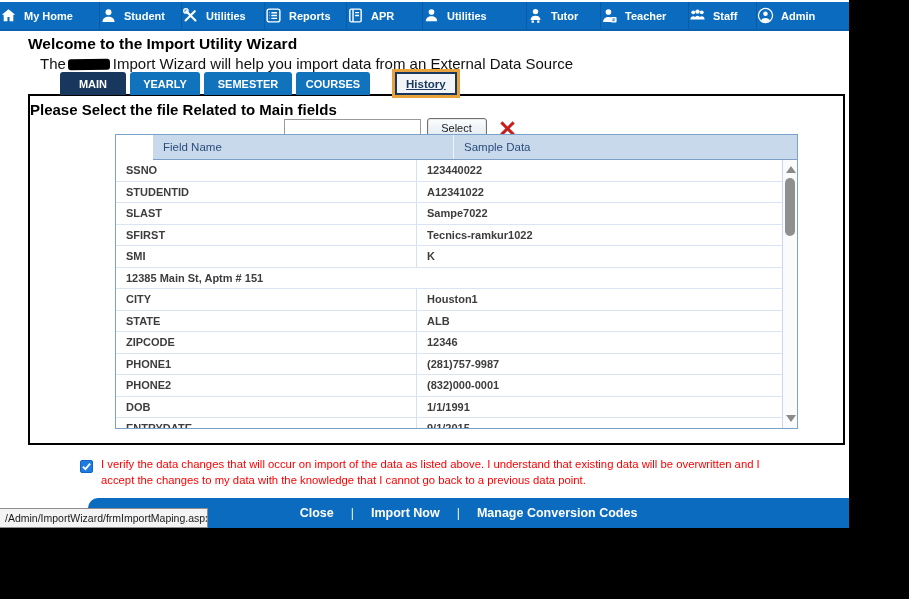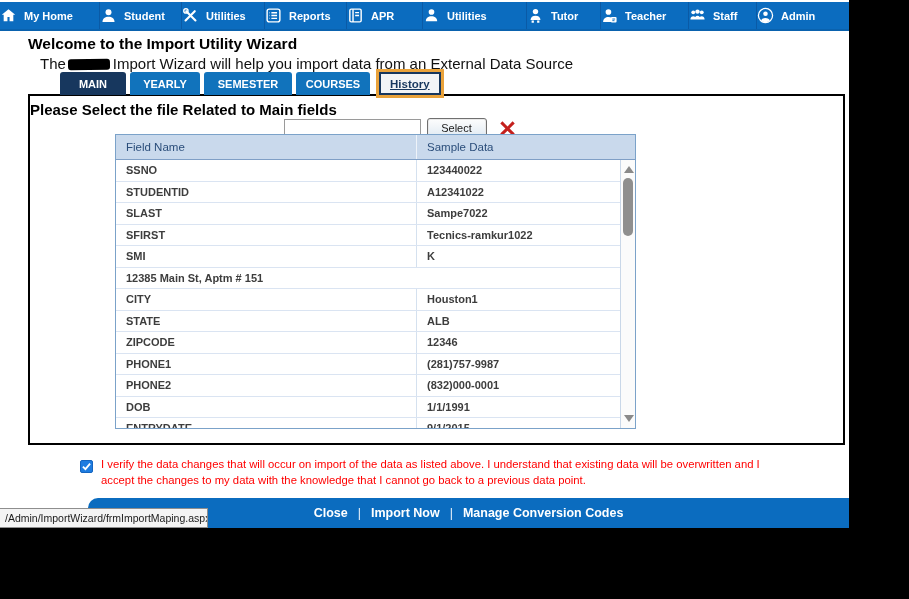--- a/index.html
+++ b/index.html
@@ -36,21 +36,21 @@
   
   .tabs { position:absolute; left:60px; top:72px; height:23px; display:flex; gap:4px; z-index:3; }
   .tab {
     height:23px; color:#fff; font-size:11px; font-weight:bold;
     display:flex; align-items:center; justify-content:center;
     background:#1173bc; border-radius:3px 3px 0 0; cursor:pointer;
   }
   .tab.active { background:#17375e; }
   .t-main{width:66px;} .t-yearly{width:70px;} .t-semester{width:88px;} .t-courses{width:74px;}
   .history-outer {
-    margin-left:2px; margin-top:-3px; height:29px;
+    margin-left:18px; margin-top:-3px; height:29px;
     border:3px solid #e9a23b; background:#17375e; padding:2px; cursor:pointer;
   }
   .history-inner {
     height:100%; background:#f2f4f7; color:#17375e; font-size:11.5px; font-weight:bold;
     text-decoration:underline; display:flex; align-items:center; justify-content:center;
     padding:0 9px;
   }
 
   
   .panel {
@@ -67,22 +67,22 @@
   }
   .select-btn {
     width:60px; height:21px; border:1px solid #707070; border-radius:3px;
     background:linear-gradient(#fdfdfd,#dfe9f2); font-size:11px; color:#1a1a1a;
     box-shadow:0 0 0 1px #e8e8e8 inset; cursor:pointer;
   }
   .red-x { width:17px; height:17px; margin-left:6px; cursor:pointer; }
 
   
   .tbl {
-    position:absolute; left:85px; top:38px; width:521px; height:295px;
-    border:1px solid #7ba2c9; background:#fff; overflow:hidden;
+    position:absolute; left:85px; top:38px; width:683px; height:295px;
+    border:1px solid #7ba2c9; background:#fff; overflow:hidden;padding-left:37px;
   }
   .tbl-head {
     display:grid; grid-template-columns:300px 1fr; height:25px;
     background:#c9d9ec; border-bottom:1px solid #7f9fc6;
   }
   .tbl-head .hcell {
     display:flex; align-items:center; padding-left:10px;
     color:#2a4d7a; font-size:11.5px;
   }
   .tbl-head .hcell + .hcell { border-left:1px solid #eef3f9; }
@@ -114,21 +114,21 @@
     background:#1e7ce0; border:1px solid #1565c0; border-radius:2px;
     display:flex; align-items:center; justify-content:center; cursor:pointer;
   }
   .chk svg { width:9px; height:9px; }
   .verify-text { font-size:11.3px; color:#ff0000; line-height:1.4; }
 
   
   .footer-bar {
     position:absolute; left:88px; top:498px; width:761px; height:30px;
     background:#0b6cbf; border-radius:10px 0 0 0;
-    display:flex; align-items:center; justify-content:center; gap:10px;
+    display:flex; align-items:center; justify-content:center; gap:17px;
     color:#fff; font-size:12.5px; font-weight:bold; z-index:2;
   }
   .footer-link { cursor:pointer; }
   .footer-sep { font-weight:normal; opacity:.9; }
 
   .status-tip {
     position:absolute; left:0; top:508px; width:208px; height:20px;
     background:#f4f4f4; border:1px solid #8e8e8e; border-left:none;
     display:flex; align-items:center; padding:0 4px; z-index:4;
     font-size:10.5px; color:#1a1a1a; white-space:nowrap; overflow:hidden;

